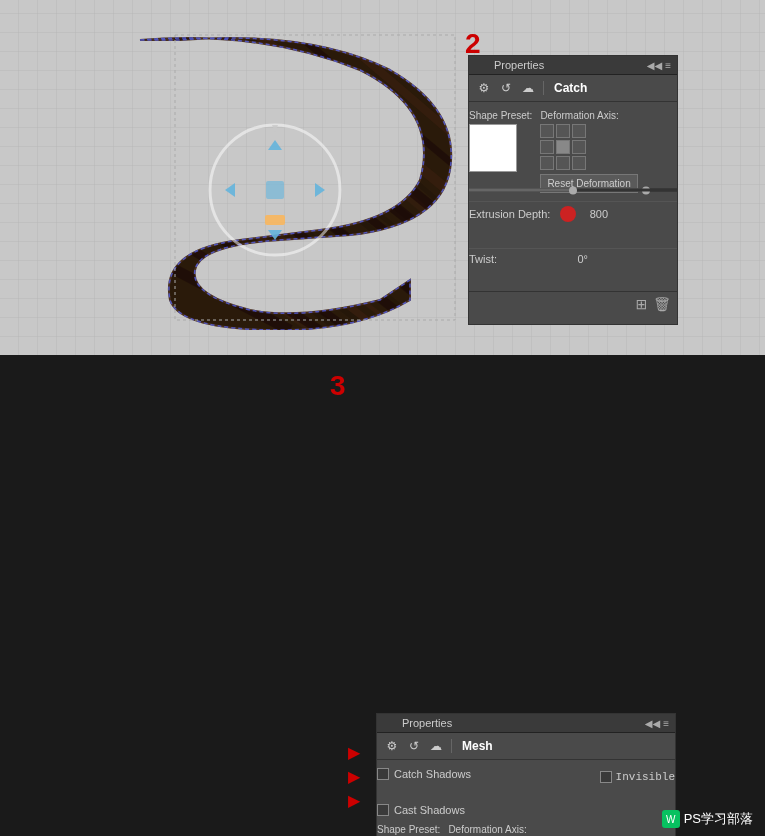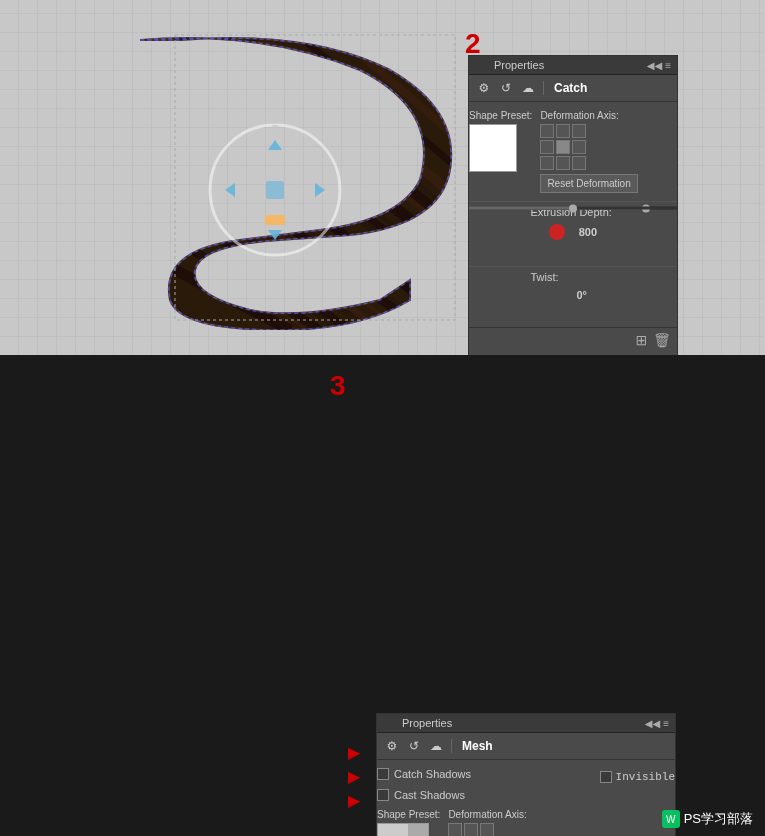--- a/index.html
+++ b/index.html
@@ -137,21 +137,20 @@
 
     .panel-content {
       padding: 8px 0;
     }
 
     .panel-row {
       display: flex;
       align-items: center;
       margin-bottom: 8px;
       gap: 6px;
-      flex-direction: column;
     }
 
     .panel-label {
       color: #ccc;
       font-size: 11px;
       min-width: 85px;
     }
 
     .shape-preset-box {
       width: 48px;
@@ -219,21 +218,20 @@
       background: #aaa;
       border-radius: 50%;
       transform: translate(-50%, -50%);
     }
 
     .value-box {
       color: #ccc;
       font-size: 11px;
       min-width: 28px;
       text-align: right;
-      font-weight: bold;
     }
 
     
     .bottom-section {
       position: absolute;
       top: 355px;
       left: 0;
       width: 765px;
       height: 481px;
       background: #1a1a1a;
@@ -517,21 +515,21 @@
     </div>
     <div class="panel-toolbar">
       <div class="toolbar-icon">⚙</div>
       <div class="toolbar-icon">↺</div>
       <div class="toolbar-icon">☁</div>
       <div class="toolbar-sep"></div>
       <span class="toolbar-title">Mesh</span>
     </div>
     <div class="panel-content">
 
-      <div style="display:flex; justify-content:flex-end; margin-bottom:4px;">
+      <div style="display:flex; justify-content:flex-end; margin-bottom:19px;">
         <div class="checkbox-row">
           <div class="checkbox"></div>
           <span class="checkbox-label">Catch Shadows</span>
         </div>
         <div class="invisible-box">
           <div class="checkbox"></div>
           <span class="checkbox-label">Invisible</span>
         </div>
       </div>
 

